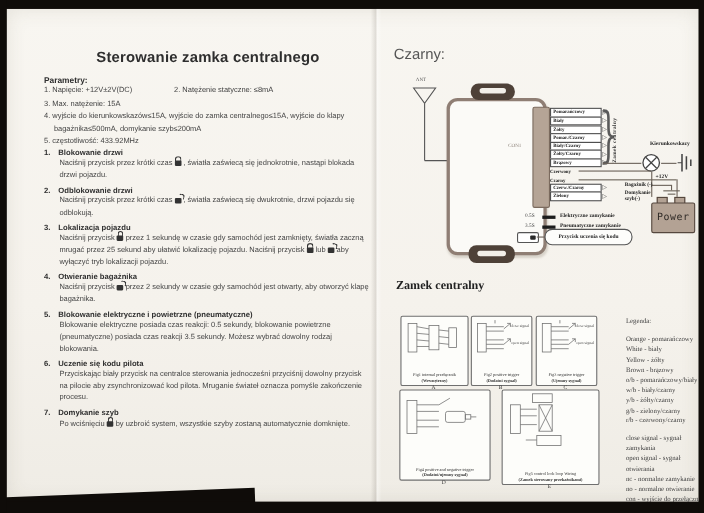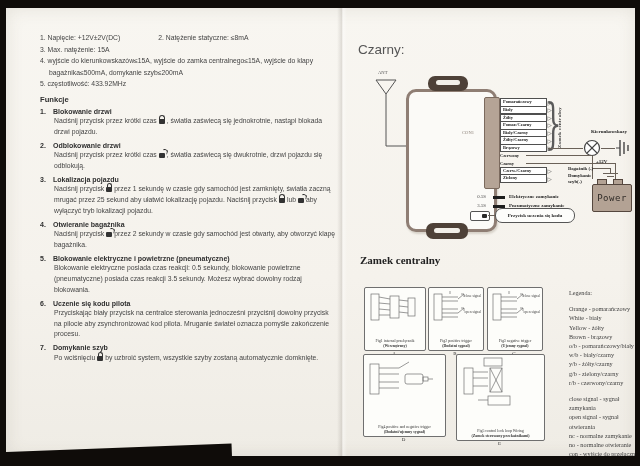--- a/index.html
+++ b/index.html
@@ -82,31 +82,32 @@
   .legend .gap{height:7px;}
 </style>
 </head>
 <body>
 
 <div class="stage">
   <div class="page">
     <div class="fold"></div>
 
     <div class="lp">
+      <div class="lp-title">Sterowanie zamka centralnego</div>
+      <div class="p-head">Parametry:</div>
       <div class="prow">
         <span class="c1">1. Napięcie: +12V±2V(DC)</span>
         <span class="c2">2. Natężenie statyczne: ≤8mA</span>
       </div>
       <div id="param-rows">
           <div class="pline">3. Max. natężenie: 15A</div>
           <div class="pline">4. wyjście do kierunkowskazów≤15A, wyjście do zamka centralnego≤15A, wyjście do klapy</div>
           <div class="pline indent">bagażnika≤500mA, domykanie szyb≤200mA</div>
           <div class="pline">5. częstotliwość: 433.92MHz</div>
         </div>
-      <div class="f-head">Funkcje</div>
       <div id="functions-list">
           <div class="fn">
             <div class="fn-head"><span class="fn-num">1.</span><span>Blokowanie drzwi</span></div>
             <div class="fn-body"><span>Naciśnij przycisk przez krótki czas</span><span class="ico ico-lock"></span><span>, światła zaświecą się jednokrotnie, nastąpi blokada drzwi pojazdu.</span></div>
           </div>
           <div class="fn">
             <div class="fn-head"><span class="fn-num">2.</span><span>Odblokowanie drzwi</span></div>
             <div class="fn-body"><span>Naciśnij przycisk przez krótki czas</span><span class="ico ico-unlock"></span><span>, światła zaświecą się dwukrotnie, drzwi pojazdu się odblokują.</span></div>
           </div>
           <div class="fn">

